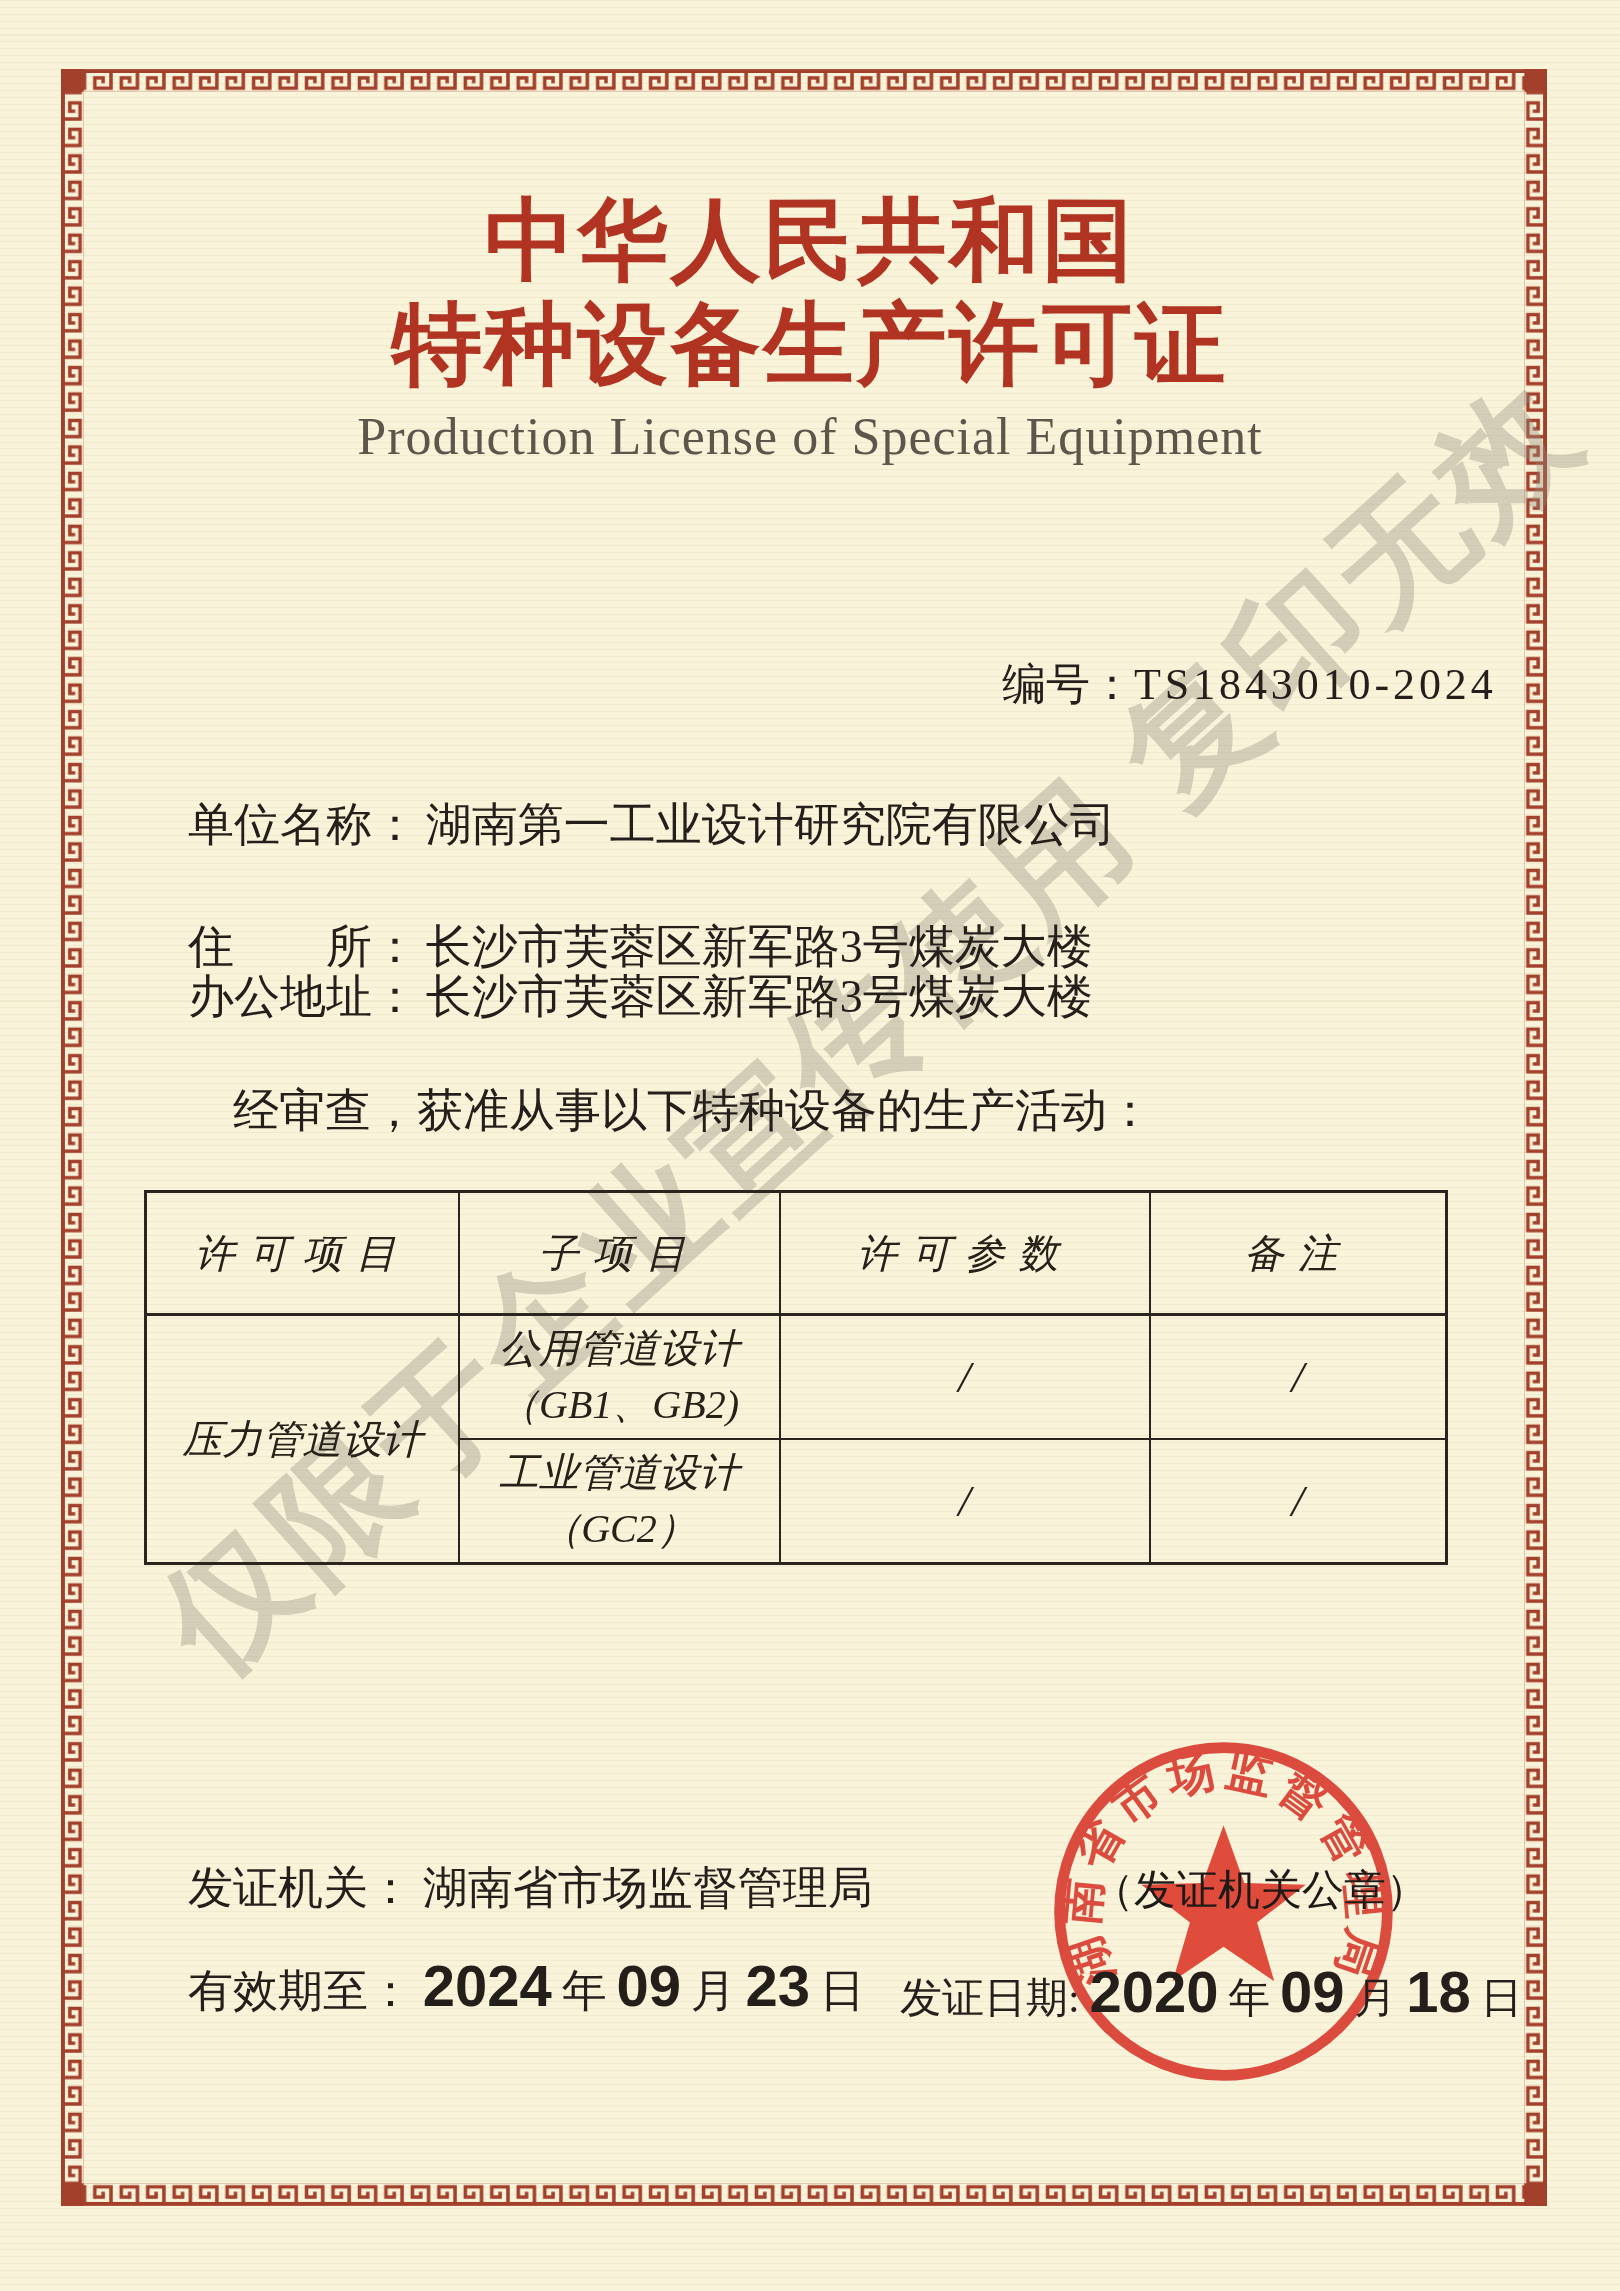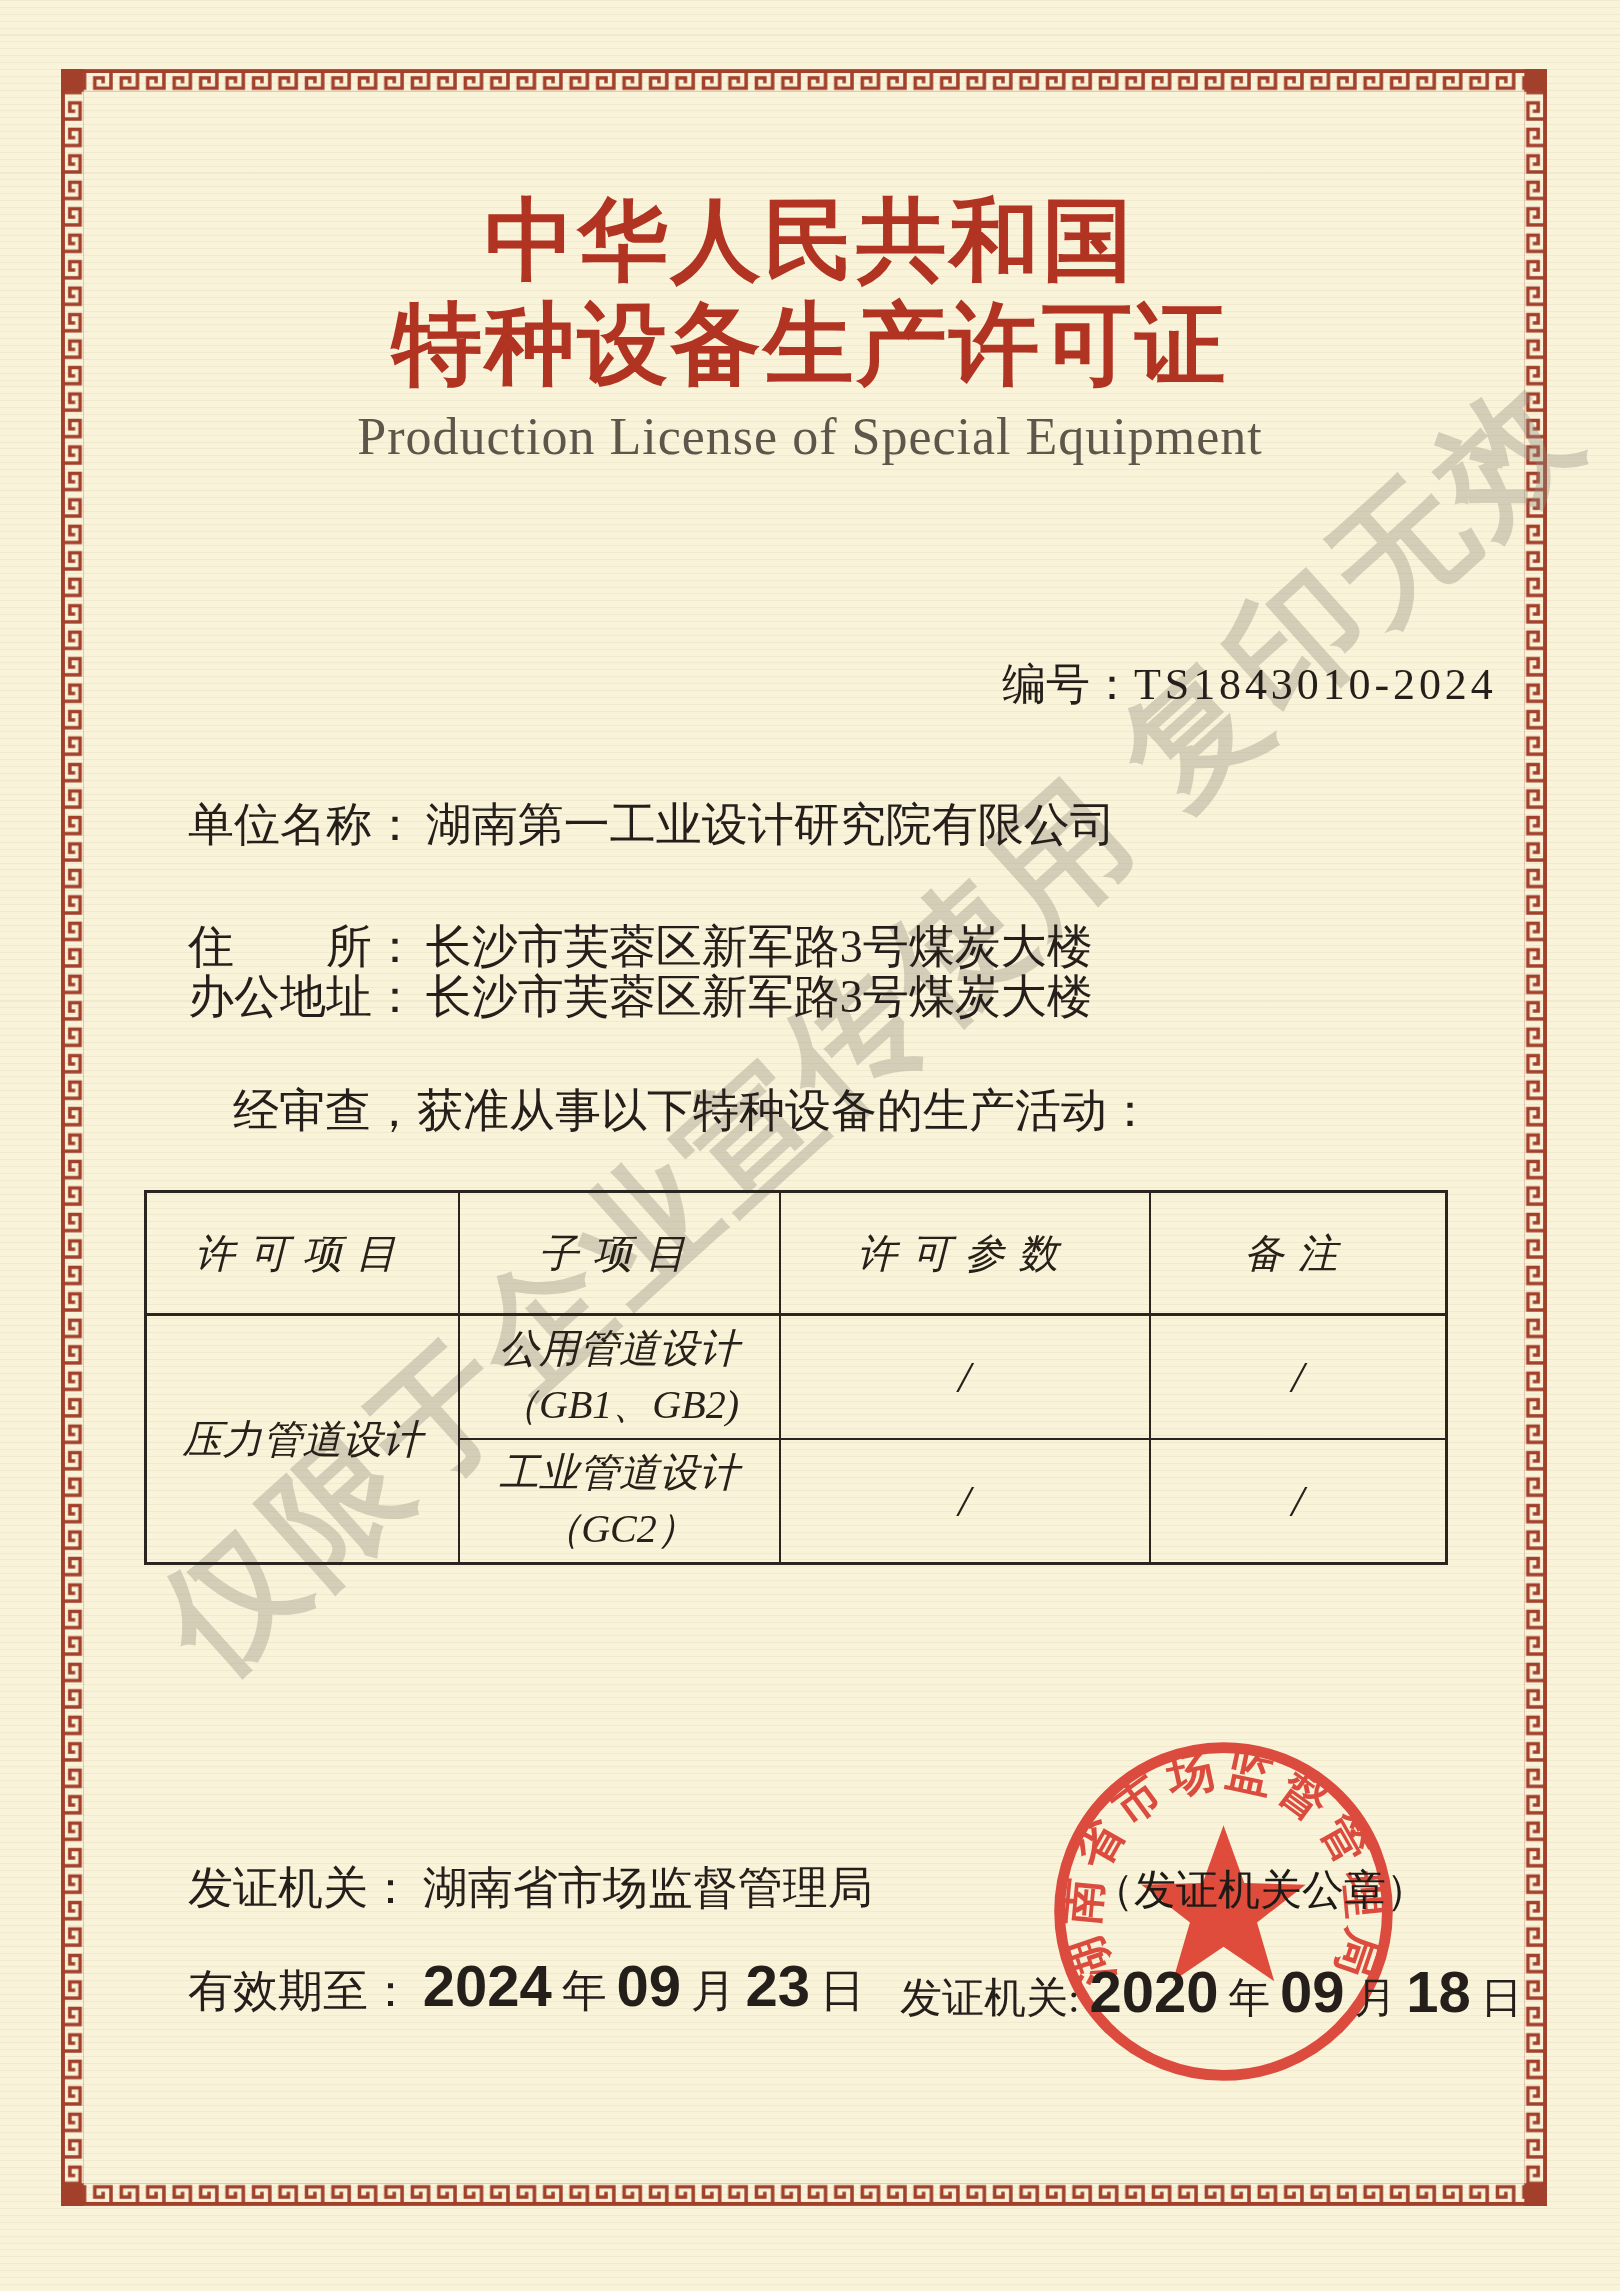--- a/index.html
+++ b/index.html
@@ -169,17 +169,17 @@
     <span class="lab">发证机关：</span><span>湖南省市场监督管理局</span>
   </div>
 
   <div class="abs sealnote">（发证机关公章）</div>
 
   <div class="abs dateline valid">
     <span>有效期至：</span><span class="num">2024</span><span>年</span><span class="num">09</span><span>月</span><span class="num">23</span><span>日</span>
   </div>
 
   <div class="abs dateline issued">
-    <span>发证机关:</span><span class="num">2020</span><span>年</span><span class="num">09</span><span>月</span><span class="num">18</span><span>日</span>
+    <span>发证日期:</span><span class="num">2020</span><span>年</span><span class="num">09</span><span>月</span><span class="num">18</span><span>日</span>
   </div>
 
 </div>
 
 
 </body></html>

